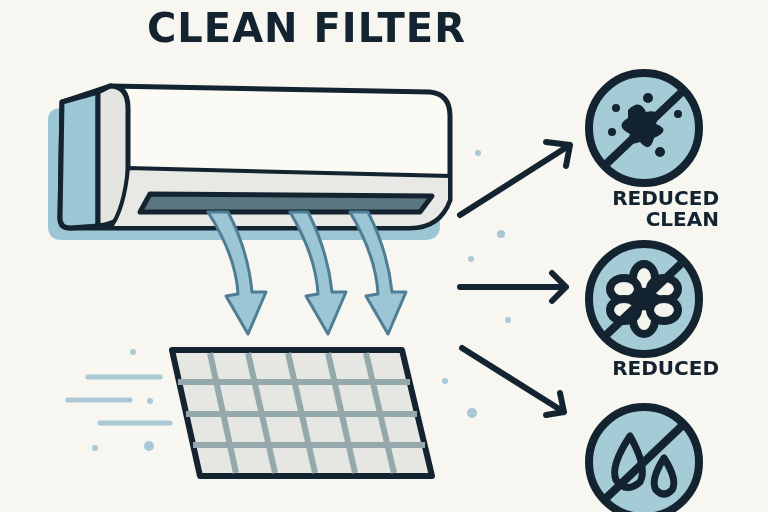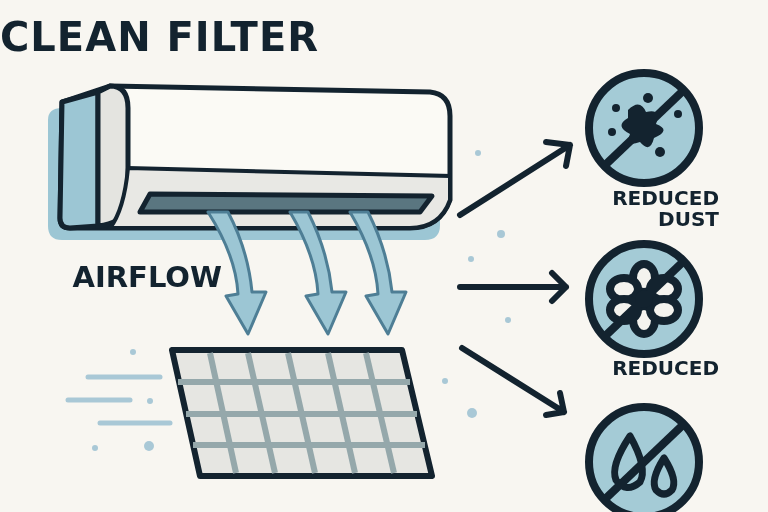--- a/index.html
+++ b/index.html
@@ -1,17 +1,17 @@
 <!DOCTYPE html>
 <html><head>
 <meta charset="utf-8">
 <style>
   html, body { margin:0; padding:0; }
   body { width:768px; height:512px; overflow:hidden; background:#f8f6f1; position:relative; font-family:"DejaVu Sans", sans-serif; }
-  .title { position:absolute; left:0; width:613px; top:14px; text-align:left; font-weight:bold; font-size:40px; letter-spacing:1px; color:#13232f; font-family:"DejaVu Sans", sans-serif; }
+  .title { position:absolute; left:0; width:613px; top:5px; text-align:center; font-weight:bold; font-size:40px; letter-spacing:1px; color:#13232f; font-family:"DejaVu Sans", sans-serif; }
   .label { position:absolute; font-weight:bold; color:#13232f; text-align:right; line-height:1.05; }
   .airflow-label { left:52px; top:262px; font-size:29px; width:170px; }
   .benefit-label { font-size:20px; width:150px; }
   svg.scene { position:absolute; left:0; top:0; }
 </style>
 </head>
 <body>
 
 <div class="title">CLEAN FILTER</div>
 
@@ -103,23 +103,22 @@
     <circle cx="644" cy="462" r="55" fill="#a4cbd6" stroke="#13232f" stroke-width="8"></circle>
     <g fill="none" stroke="#13232f" stroke-width="7" stroke-linejoin="round">
       <path d="M630 436 Q610 466 616 480 Q626 494 640 482 Q648 468 630 436 Z"></path>
       <path d="M664 458 Q650 480 656 490 Q664 498 672 490 Q678 480 664 458 Z"></path>
     </g>
     <line x1="602" y1="502" x2="686" y2="422" stroke="#13232f" stroke-width="8"></line>
   </g>
 </svg>
 
 <div class="label airflow-label">
-  <div>AIRFLOW</div>
 </div>
 
 <div class="label benefit-label" style="left:569px; top:188px;">
   <div>REDUCED</div>
-  <div>DUST</div>
+  <div>CLEAN</div>
 </div>
 
 <div class="label benefit-label" style="left:569px; top:358px;">
   <div>REDUCED</div>
 </div>
 
 </body></html>

